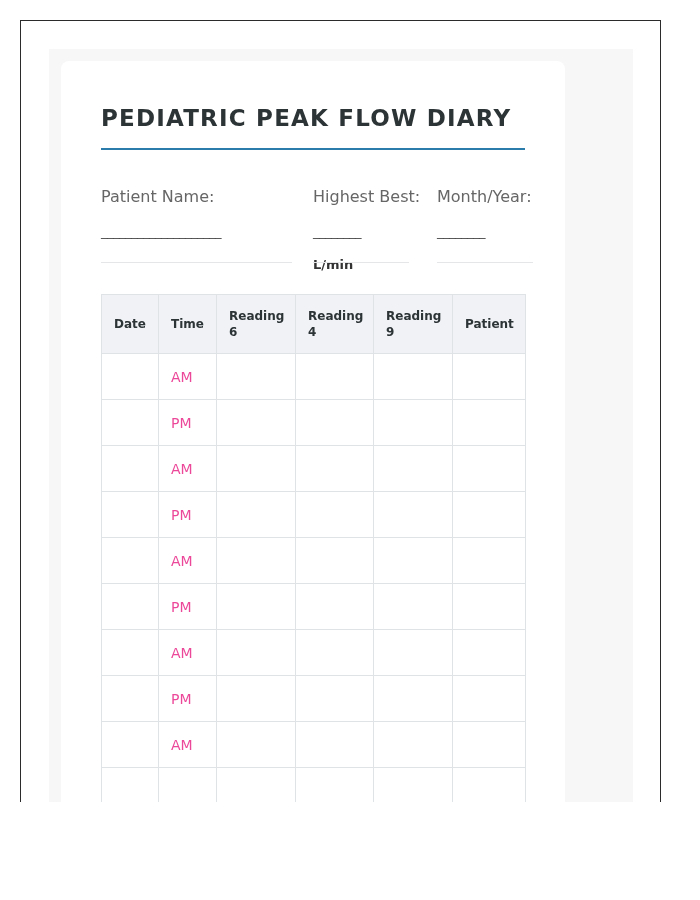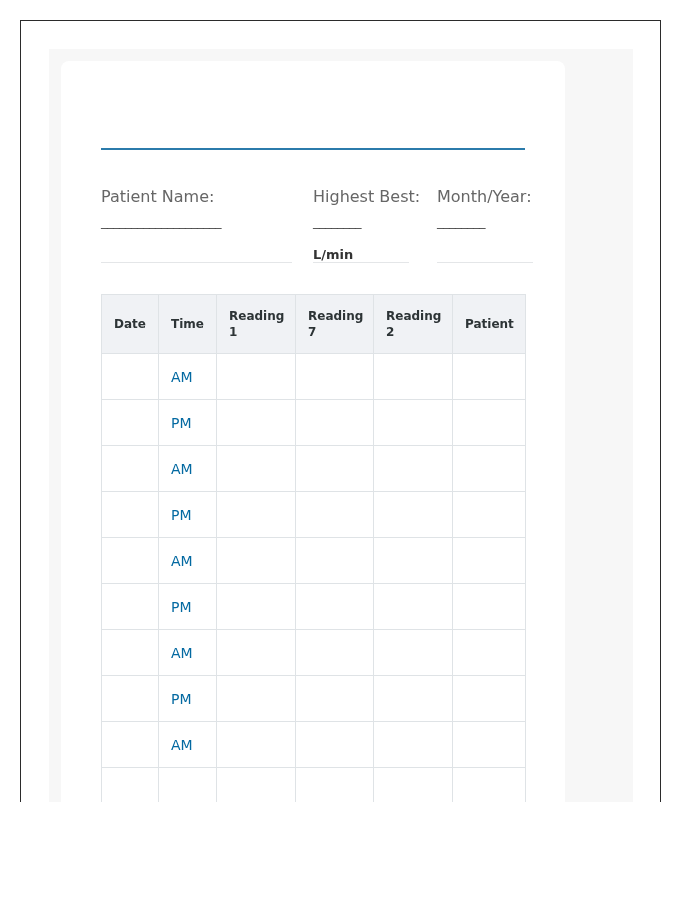--- a/index.html
+++ b/index.html
@@ -9,34 +9,35 @@
               border:1px solid #2b2b2b; border-bottom:none; box-sizing:border-box;
               overflow:hidden; background:#fff; }
   .page-bg { position:absolute; left:28px; top:28px; width:584px; height:900px; background:#f7f7f7; }
   .card { position:absolute; left:40px; top:40px; width:504px; height:900px;
           background:#ffffff; border-radius:8px; }
   .title { position:absolute; left:40px; top:44px; margin:0; font-size:23px; font-weight:bold;
            letter-spacing:1.2px; color:#2d3436; white-space:nowrap; }
   .title-rule { position:absolute; left:40px; top:87px; width:424px; height:2px; background:#2b7bab; }
   .field { position:absolute; top:126px; }
   .field .label { font-size:16px; color:#666; display:block; height:18px; }
-  .field .blank { font-size:13px; color:#444; display:block; margin-top:9px; letter-spacing:-0.5px; line-height:16px; }
+  .field .blank { font-size:13px; color:#444; display:block; margin-top:19px; letter-spacing:-0.5px; line-height:16px; }
   .field .unit { font-size:13px; font-weight:bold; color:#333; display:block; margin-top:17px; line-height:16px; }
   .field .rule { position:absolute; left:0; top:75px; height:1px; background:#e4e6e8; }
   table.diary { position:absolute; left:40px; top:233px; border-collapse:collapse; table-layout:fixed; width:424px; }
   table.diary th, table.diary td { border:1px solid #dfe3e6; padding:0 12px; text-align:left; vertical-align:middle; }
   table.diary th { background:#f0f2f5; font-size:12px; font-weight:bold; color:#2d3436; height:58px; line-height:16px; }
-  table.diary td { height:45px; font-size:14px; color:#0369a1; }
+  table.diary td { height:45px; font-size:14px; color:#ec4899; }
 </style>
 </head>
 <body>
 
 <div class="viewport">
   <div class="page-bg"></div>
   <div class="card">
+    <h1 class="title">PEDIATRIC PEAK FLOW DIARY</h1>
     <div class="title-rule"></div>
 
     <div class="field" style="left:40px;">
       <span class="label">Patient Name:</span>
       <span class="blank">____________________</span>
       <div class="rule" style="width:191px;"></div>
     </div>
 
     <div class="field" style="left:252px;">
       <span class="label">Highest Best:</span>
@@ -57,23 +58,23 @@
           <col style="width:58px">
           <col style="width:79px">
         <col style="width:78px">
           <col style="width:79px">
           <col style="width:73px">
       </colgroup>
       <thead>
         <tr>
           <th>Date</th>
           <th>Time</th>
-          <th>Reading 1</th>
-          <th>Reading 7</th>
-          <th>Reading 2</th>
+          <th>Reading 6</th>
+          <th>Reading 4</th>
+          <th>Reading 9</th>
           <th>Patient</th>
         </tr>
       </thead>
       <tbody>
         <tr>
           <td></td>
           <td>AM</td>
           <td></td>
           <td></td>
           <td></td>

